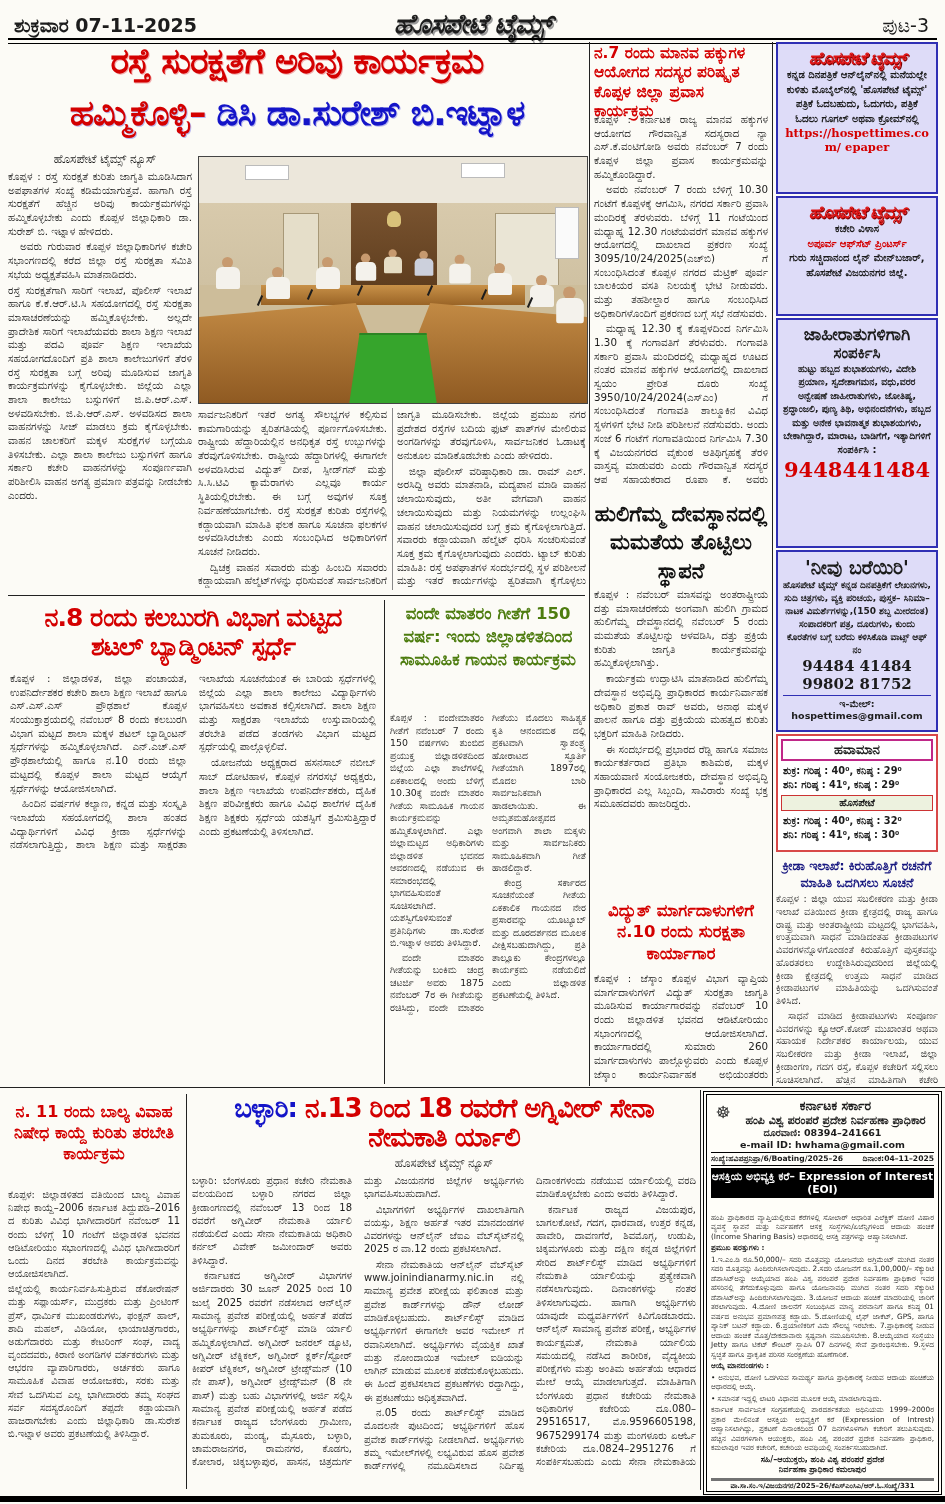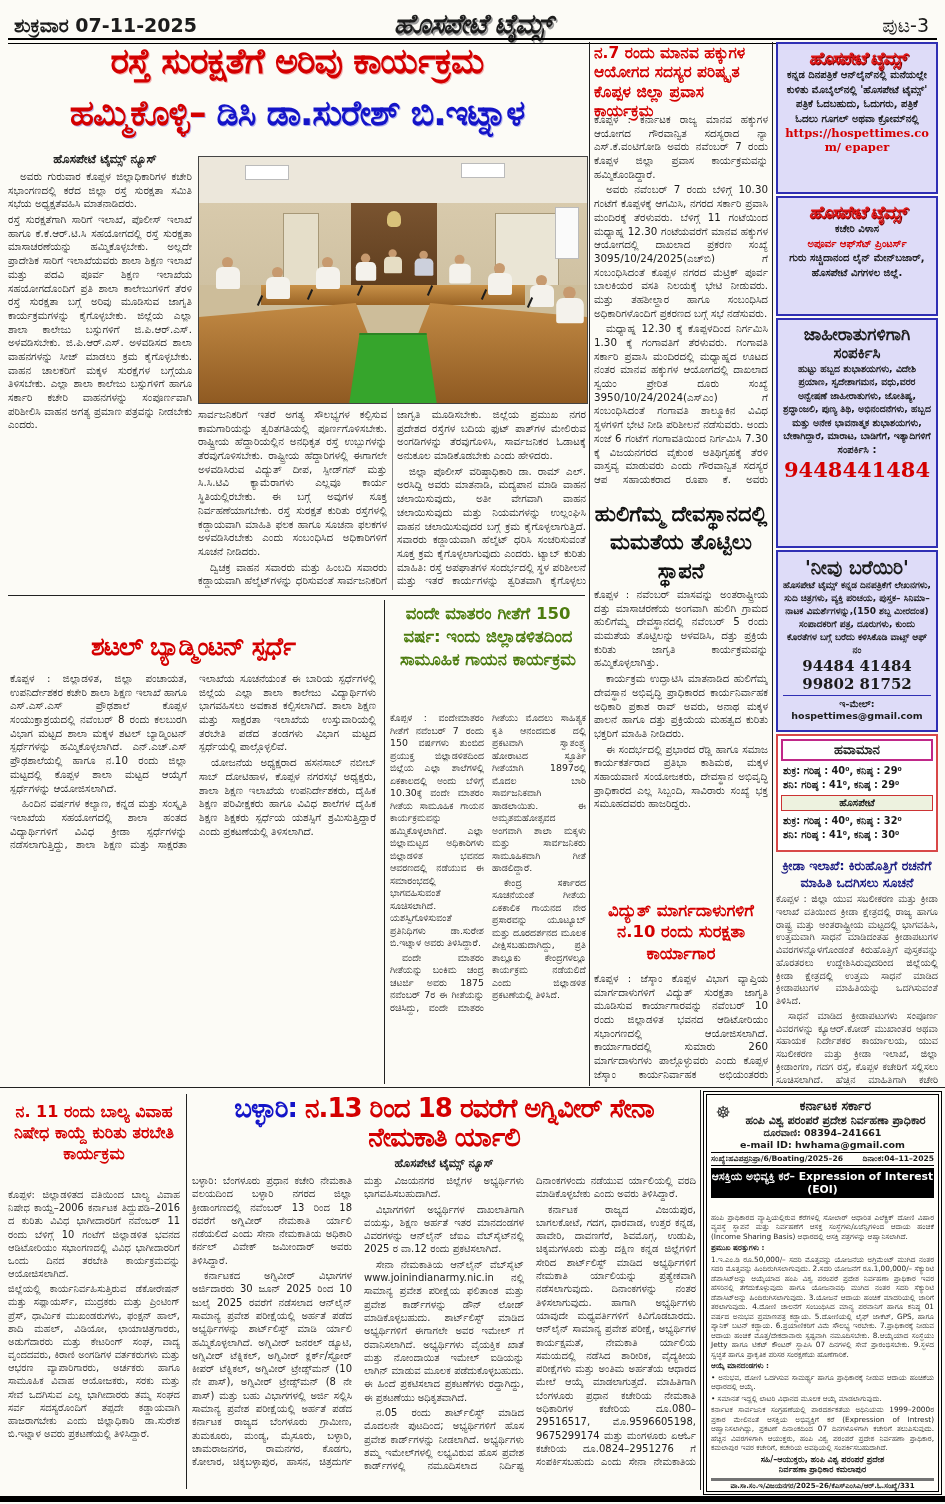--- a/index.html
+++ b/index.html
@@ -16,21 +16,21 @@
   .body-txt{font-size:10.3px;line-height:1.33;text-align:justify;overflow:hidden;}
   .body-txt p{margin:0 0 2px 0;}
   .body-txt p.ind{text-indent:12px;}
   .red{color:#d40000;} .blue{color:#1414c8;}
   .vline{width:0;border-left:1px solid #222;}
   .hline{height:0;border-top:1px solid #222;}
   
   .mh{left:8px;width:578px;text-align:center;font-weight:bold;font-size:35px;line-height:1.0;
       letter-spacing:-1px;text-shadow:1px 1px 0 #f0b0b0;}
   .mh2{text-shadow:1px 1px 0 #b9b9ee;}
-  .byline{font-weight:bold;font-size:12px;text-align:center;}
+  .byline{font-weight:normal;font-size:12px;text-align:center;}
   
   .photo{left:198px;top:156px;width:388px;height:246px;border:1px solid #444;overflow:hidden;background:#d9ccb2;}
   .ph-ceiling{position:absolute;left:0;top:0;width:100%;height:46px;background:#ece7db;}
   .ph-vent{position:absolute;width:42px;height:13px;background:#fff;border:1px solid #bbb;}
   .ph-wall{position:absolute;left:0;top:46px;width:100%;height:86px;background:linear-gradient(#d8caac,#cfc1a2);}
   .ph-panel{position:absolute;left:152px;top:46px;width:86px;height:84px;background:linear-gradient(#7a5430,#5e3d1e);}
   .ph-emblem{position:absolute;left:36px;top:8px;width:14px;height:16px;background:#d9c27a;border-radius:50% 50% 30% 30%;}
   .ph-door{position:absolute;left:84px;top:56px;width:34px;height:76px;background:#e5dec9;border:1px solid #a79877;}
   .ph-window{position:absolute;left:296px;top:56px;width:62px;height:72px;background:#eae5d5;border:1px solid #a79877;}
   .ph-ac{position:absolute;left:356px;top:50px;width:22px;height:50px;background:#fafafa;border:1px solid #bbb;}
@@ -124,20 +124,21 @@
     <div class="pp" style="left:358px;top:132px;transform:scale(1.15);"></div>
     <div class="mic" style="left:60px;top:138px;"></div>
     <div class="mic" style="left:110px;top:132px;"></div>
     <div class="mic" style="left:160px;top:128px;"></div>
     <div class="mic" style="left:230px;top:128px;"></div>
     <div class="mic" style="left:284px;top:132px;"></div>
     <div class="mic" style="left:330px;top:140px;"></div>
   </div>
 
   <div class="abs body-txt" style="left:8px;top:170px;width:184px;height:420px;">
+    <p>ಕೊಪ್ಪಳ : ರಸ್ತೆ ಸುರಕ್ಷತೆ ಕುರಿತು ಜಾಗೃತಿ ಮೂಡಿಸಿದಾಗ ಅಪಘಾತಗಳ ಸಂಖ್ಯೆ ಕಡಿಮೆಯಾಗುತ್ತವೆ. ಹಾಗಾಗಿ ರಸ್ತೆ ಸುರಕ್ಷತೆಗೆ ಹೆಚ್ಚಿನ ಅರಿವು ಕಾರ್ಯಕ್ರಮಗಳನ್ನು ಹಮ್ಮಿಕೊಳ್ಳಬೇಕು ಎಂದು ಕೊಪ್ಪಳ ಜಿಲ್ಲಾಧಿಕಾರಿ ಡಾ. ಸುರೇಶ್ ಬಿ. ಇಟ್ನಾಳ ಹೇಳಿದರು.</p>
     <p class="ind">ಅವರು ಗುರುವಾರ ಕೊಪ್ಪಳ ಜಿಲ್ಲಾಧಿಕಾರಿಗಳ ಕಚೇರಿ ಸಭಾಂಗಣದಲ್ಲಿ ಕರೆದ ಜಿಲ್ಲಾ ರಸ್ತೆ ಸುರಕ್ಷತಾ ಸಮಿತಿ ಸಭೆಯ ಅಧ್ಯಕ್ಷತೆವಹಿಸಿ ಮಾತನಾಡಿದರು.</p>
     <p>ರಸ್ತೆ ಸುರಕ್ಷತೆಗಾಗಿ ಸಾರಿಗೆ ಇಲಾಖೆ, ಪೊಲೀಸ್ ಇಲಾಖೆ ಹಾಗೂ ಕೆ.ಕೆ.ಆರ್.ಟಿ.ಸಿ ಸಹಯೋಗದಲ್ಲಿ ರಸ್ತೆ ಸುರಕ್ಷತಾ ಮಾಸಾಚರಣೆಯನ್ನು ಹಮ್ಮಿಕೊಳ್ಳಬೇಕು. ಅಲ್ಲದೇ ಪ್ರಾದೇಶಿಕ ಸಾರಿಗೆ ಇಲಾಖೆಯವರು ಶಾಲಾ ಶಿಕ್ಷಣ ಇಲಾಖೆ ಮತ್ತು ಪದವಿ ಪೂರ್ವ ಶಿಕ್ಷಣ ಇಲಾಖೆಯ ಸಹಯೋಗದೊಂದಿಗೆ ಪ್ರತಿ ಶಾಲಾ ಕಾಲೇಜುಗಳಿಗೆ ತೆರಳಿ ರಸ್ತೆ ಸುರಕ್ಷತಾ ಬಗ್ಗೆ ಅರಿವು ಮೂಡಿಸುವ ಜಾಗೃತಿ ಕಾರ್ಯಕ್ರಮಗಳನ್ನು ಕೈಗೊಳ್ಳಬೇಕು. ಜಿಲ್ಲೆಯ ಎಲ್ಲಾ ಶಾಲಾ ಕಾಲೇಜು ಬಸ್ಸುಗಳಿಗೆ ಜಿ.ಪಿ.ಆರ್.ಎಸ್. ಅಳವಡಿಸಬೇಕು. ಜಿ.ಪಿ.ಆರ್.ಎಸ್. ಅಳವಡಿಸದ ಶಾಲಾ ವಾಹನಗಳನ್ನು ಸೀಜ್ ಮಾಡಲು ಕ್ರಮ ಕೈಗೊಳ್ಳಬೇಕು. ವಾಹನ ಚಾಲಕರಿಗೆ ಮಕ್ಕಳ ಸುರಕ್ಷೆಗಳ ಬಗ್ಗೆಯೂ ತಿಳಿಸಬೇಕು. ಎಲ್ಲಾ ಶಾಲಾ ಕಾಲೇಜು ಬಸ್ಸುಗಳಿಗೆ ಹಾಗೂ ಸರ್ಕಾರಿ ಕಚೇರಿ ವಾಹನಗಳನ್ನು ಸಂಪೂರ್ಣವಾಗಿ ಪರಿಶೀಲಿಸಿ ವಾಹನ ಅಗತ್ಯ ಪ್ರಮಾಣ ಪತ್ರವನ್ನು ನೀಡಬೇಕು ಎಂದರು.</p>
   </div>
 
   <div class="abs body-txt" style="left:198px;top:408px;width:388px;height:182px;column-count:2;column-gap:10px;column-rule:1px solid #888;">
     <p>ಸಾರ್ವಜನಿಕರಿಗೆ ಇತರೆ ಅಗತ್ಯ ಸೌಲಭ್ಯಗಳ ಕಲ್ಪಿಸುವ ಕಾಮಗಾರಿಯನ್ನು ತ್ವರಿತಗತಿಯಲ್ಲಿ ಪೂರ್ಣಗೊಳಿಸಬೇಕು. ರಾಷ್ಟ್ರೀಯ ಹೆದ್ದಾರಿಯಲ್ಲಿನ ಅನಧಿಕೃತ ರಸ್ತೆ ಉಬ್ಬುಗಳನ್ನು ತೆರವುಗೊಳಿಸಬೇಕು. ರಾಷ್ಟ್ರೀಯ ಹೆದ್ದಾರಿಗಳಲ್ಲಿ ಈಗಾಗಲೇ ಅಳವಡಿಸಿರುವ ವಿದ್ಯುತ್ ದೀಪ, ಸ್ಪೀಡ್‌ಗನ್ ಮತ್ತು ಸಿ.ಸಿ.ಟಿವಿ ಕ್ಯಾಮೆರಾಗಳು ಎಲ್ಲವೂ ಕಾರ್ಯ ಸ್ಥಿತಿಯಲ್ಲಿರಬೇಕು. ಈ ಬಗ್ಗೆ ಅವುಗಳ ಸೂಕ್ತ ನಿರ್ವಹಣೆಯಾಗಬೇಕು. ರಸ್ತೆ ಸುರಕ್ಷತೆ ಕುರಿತು ರಸ್ತೆಗಳಲ್ಲಿ ಕಡ್ಡಾಯವಾಗಿ ಮಾಹಿತಿ ಫಲಕ ಹಾಗೂ ಸೂಚನಾ ಫಲಕಗಳ ಅಳವಡಿಸಿರಬೇಕು ಎಂದು ಸಂಬಂಧಿಸಿದ ಅಧಿಕಾರಿಗಳಿಗೆ ಸೂಚನೆ ನೀಡಿದರು.</p>
     <p class="ind">ದ್ವಿಚಕ್ರ ವಾಹನ ಸವಾರರು ಮತ್ತು ಹಿಂಬದಿ ಸವಾರರು ಕಡ್ಡಾಯವಾಗಿ ಹೆಲ್ಮೆಟ್‌ಗಳನ್ನು ಧರಿಸುವಂತೆ ಸಾರ್ವಜನಿಕರಿಗೆ ಜಾಗೃತಿ ಮೂಡಿಸಬೇಕು. ಜಿಲ್ಲೆಯ ಪ್ರಮುಖ ನಗರ ಪ್ರದೇಶದ ರಸ್ತೆಗಳ ಬದಿಯ ಫುಟ್ ಪಾತ್‌ಗಳ ಮೇಲಿರುವ ಅಂಗಡಿಗಳನ್ನು ತೆರವುಗೊಳಿಸಿ, ಸಾರ್ವಜನಿಕರ ಓಡಾಟಕ್ಕೆ ಅನುಕೂಲ ಮಾಡಿಕೊಡಬೇಕು ಎಂದು ಹೇಳಿದರು.</p>
     <p class="ind">ಜಿಲ್ಲಾ ಪೊಲೀಸ್ ವರಿಷ್ಠಾಧಿಕಾರಿ ಡಾ. ರಾಮ್ ಎಲ್. ಅರಸಿದ್ದಿ ಅವರು ಮಾತನಾಡಿ, ಮದ್ಯಪಾನ ಮಾಡಿ ವಾಹನ ಚಲಾಯಿಸುವುದು, ಅತೀ ವೇಗವಾಗಿ ವಾಹನ ಚಲಾಯಿಸುವುದು ಮತ್ತು ನಿಯಮಗಳನ್ನು ಉಲ್ಲಂಘಿಸಿ ವಾಹನ ಚಲಾಯಿಸುವುದರ ಬಗ್ಗೆ ಕ್ರಮ ಕೈಗೊಳ್ಳಲಾಗುತ್ತಿದೆ. ಸವಾರರು ಕಡ್ಡಾಯವಾಗಿ ಹೆಲ್ಮೆಟ್ ಧರಿಸಿ ಸಂಚರಿಸುವಂತೆ ಸೂಕ್ತ ಕ್ರಮ ಕೈಗೊಳ್ಳಲಾಗುವುದು ಎಂದರು. ಟ್ಯಾಬ್ ಕುರಿತು ಮಾಹಿತಿ: ರಸ್ತೆ ಅಪಘಾತಗಳ ಸಂದರ್ಭದಲ್ಲಿ ಸ್ಥಳ ಪರಿಶೀಲನೆ ಮತ್ತು ಇತರೆ ಕಾರ್ಯಗಳನ್ನು ತ್ವರಿತವಾಗಿ ಕೈಗೊಳ್ಳಲು ಪೊಲೀಸ್ ಇಲಾಖೆ ಹಾಗೂ ಆರ್.ಟಿಒ ಅಧಿಕಾರಿಗಳಿಗೆ ಸಹಾಯವಾಗುವ ಕುರಿತು ಮದ್ರಾಸ್ ಐಐಟಿಎಂ ತಂಡದವರು ಸಭೆಯಲ್ಲಿ ಮಾಹಿತಿ ನೀಡಿದರು.</p>
 
   </div>
@@ -168,21 +169,21 @@
   <div class="sbox" style="top:42px;height:152px;">
     <span class="ht-logo">ಹೊಸಪೇಟೆ ಟೈಮ್ಸ್</span>
     <div class="s-small">ಕನ್ನಡ ದಿನಪತ್ರಿಕೆ ಆನ್‌ಲೈನ್‌ನಲ್ಲಿ ಮನೆಯಲ್ಲೇ ಕುಳಿತು ಮೊಬೈಲ್‌ನಲ್ಲಿ 'ಹೊಸಪೇಟೆ ಟೈಮ್ಸ್' ಪತ್ರಿಕೆ ಓದಬಹುದು, ಓದುಗರು, ಪತ್ರಿಕೆ ಓದಲು ಗೂಗಲ್ ಅಥವಾ ಕ್ರೋಮ್‌ನಲ್ಲಿ</div>
     <div class="s-link">https://hospettimes.com/ epaper</div>
   </div>
 
   <div class="sbox" style="top:196px;height:120px;">
     <span class="ht-logo">ಹೊಸಪೇಟೆ ಟೈಮ್ಸ್</span>
     <div class="s-small">ಕಚೇರಿ ವಿಳಾಸ</div>
     <div class="s-small red">ಅಪೂರ್ವ ಆಫ್‌ಸೆಟ್ ಪ್ರಿಂಟರ್ಸ್</div>
-    <div class="s-small">ಗುರು ಸಚ್ಚಿದಾನಂದ ಲೈನ್ ಮೇನ್‌ಬಜಾರ್, ಹೊಸಪೇಟೆ ವಿಗಗಳಲ ಜಿಲ್ಲೆ.</div>
+    <div class="s-small">ಗುರು ಸಚ್ಚಿದಾನಂದ ಲೈನ್ ಮೇನ್‌ಬಜಾರ್, ಹೊಸಪೇಟೆ ವಿಜಯನಗರ ಜಿಲ್ಲೆ.</div>
   </div>
 
   <div class="sbox" style="top:318px;height:230px;">
     <div style="font-size:17px;font-weight:bold;">ಜಾಹೀರಾತುಗಳಿಗಾಗಿ</div>
     <div style="font-size:15px;font-weight:bold;">ಸಂಪರ್ಕಿಸಿ</div>
     <div class="s-small" style="font-size:9.3px;">ಹುಟ್ಟು ಹಬ್ಬದ ಶುಭಾಶಯಗಳು, ವಿದೇಶಿ ಪ್ರಯಾಣ, ಸ್ವದೇಶಾಗಮನ, ವಧು,ವರರ ಅನ್ವೇಷಣೆ ಜಾಹೀರಾತುಗಳು, ಜೋತಿಷ್ಯ, ಶ್ರದ್ಧಾಂಜಲಿ, ಪುಣ್ಯ ತಿಥಿ, ಅಭಿನಂದನೆಗಳು, ಹಬ್ಬದ ಮತ್ತು ಅನೇಕ ಭಾವನಾತ್ಮಕ ಶುಭಾಶಯಗಳು, ಬೇಕಾಗಿದ್ದಾರೆ, ಮಾರಾಟ, ಬಾಡಿಗೆಗೆ, ಇತ್ಯಾದಿಗಳಿಗೆ</div>
     <div class="s-small">ಸಂಪರ್ಕಿಸಿ :</div>
     <div class="red" style="font-size:21px;font-weight:bold;font-family:'DejaVu Serif',serif;">9448441484</div>
   </div>
 
@@ -215,21 +216,21 @@
     </div>
   </div>
 
   <div class="abs h-navy" style="left:776px;top:858px;width:162px;">ಕ್ರೀಡಾ ಇಲಾಖೆ: ಕಿರುಹೊತ್ತಿಗೆ ರಚನೆಗೆ ಮಾಹಿತಿ ಒದಗಿಸಲು ಸೂಚನೆ</div>
   <div class="abs body-txt" style="left:776px;top:893px;width:162px;height:192px;font-size:9.6px;">
     <p>ಕೊಪ್ಪಳ : ಜಿಲ್ಲಾ ಯುವ ಸಬಲೀಕರಣ ಮತ್ತು ಕ್ರೀಡಾ ಇಲಾಖೆ ವತಿಯಿಂದ ಕ್ರೀಡಾ ಕ್ಷೇತ್ರದಲ್ಲಿ ರಾಜ್ಯ ಹಾಗೂ ರಾಷ್ಟ್ರ ಮತ್ತು ಅಂತರಾಷ್ಟ್ರೀಯ ಮಟ್ಟದಲ್ಲಿ ಭಾಗವಹಿಸಿ, ಉತ್ತಮವಾಗಿ ಸಾಧನೆ ಮಾಡಿದಂತಹ ಕ್ರೀಡಾಪಟುಗಳ ವಿವರಗಳನ್ನೊಳಗೊಂಡಂತೆ ಕಿರುಹೊತ್ತಿಗೆ ಪುಸ್ತಕವನ್ನು ಹೊರತರಲು ಉದ್ದೇಶಿಸಿರುವುದರಿಂದ ಜಿಲ್ಲೆಯಲ್ಲಿ ಕ್ರೀಡಾ ಕ್ಷೇತ್ರದಲ್ಲಿ ಉತ್ತಮ ಸಾಧನೆ ಮಾಡಿದ ಕ್ರೀಡಾಪಟುಗಳ ಮಾಹಿತಿಯನ್ನು ಒದಗಿಸುವಂತೆ ತಿಳಿಸಿದೆ.</p>
     <p class="ind">ಸಾಧನೆ ಮಾಡಿದ ಕ್ರೀಡಾಪಟುಗಳು ಸಂಪೂರ್ಣ ವಿವರಗಳನ್ನು ಕ್ಯೂಆರ್.ಕೋಡ್ ಮುಖಾಂತರ ಅಥವಾ ಸಹಾಯಕ ನಿರ್ದೇಶಕರ ಕಾರ್ಯಾಲಯ, ಯುವ ಸಬಲೀಕರಣ ಮತ್ತು ಕ್ರೀಡಾ ಇಲಾಖೆ, ಜಿಲ್ಲಾ ಕ್ರೀಡಾಂಗಣ, ಗದಗ ರಸ್ತೆ, ಕೊಪ್ಪಳ ಕಚೇರಿಗೆ ಸಲ್ಲಿಸಲು ಸೂಚಿಸಲಾಗಿದೆ. ಹೆಚ್ಚಿನ ಮಾಹಿತಿಗಾಗಿ ಕಚೇರಿ ದೂರವಾಣಿ ಸಂಖ್ಯೆ:08539–230120 ಗೆ ಸಂಪರ್ಕಿಸಬಹುದು ಎಂದು ಇಲಾಖೆಯ ಸಹಾಯಕ ನಿರ್ದೇಶಕರು ಪ್ರಕಟಣೆಯಲ್ಲಿ ತಿಳಿಸಿದ್ದಾರೆ.</p>
   </div>
 
   <div class="abs bh-red" style="left:10px;top:604px;width:366px;">
-    <br>
+    <span>ನ.8 ರಂದು ಕಲಬುರಗಿ ವಿಭಾಗ ಮಟ್ಟದ</span><br>
     <span>ಶಟಲ್ ಬ್ಯಾಡ್ಮಿಂಟನ್ ಸ್ಪರ್ಧೆ</span>
   </div>
   <div class="abs body-txt" style="left:10px;top:672px;width:366px;height:412px;column-count:2;column-gap:12px;">
     <p>ಕೊಪ್ಪಳ : ಜಿಲ್ಲಾಡಳಿತ, ಜಿಲ್ಲಾ ಪಂಚಾಯತ, ಉಪನಿರ್ದೇಶಕರ ಕಚೇರಿ ಶಾಲಾ ಶಿಕ್ಷಣ ಇಲಾಖೆ ಹಾಗೂ ಎಸ್.ಎಸ್.ಎಸ್ ಪ್ರೌಢಶಾಲೆ ಕೊಪ್ಪಳ ಸಂಯುಕ್ತಾಶ್ರಯದಲ್ಲಿ ನವೆಂಬರ್ 8 ರಂದು ಕಲಬುರಗಿ ವಿಭಾಗ ಮಟ್ಟದ ಶಾಲಾ ಮಕ್ಕಳ ಶಟಲ್ ಬ್ಯಾಡ್ಮಿಂಟನ್ ಸ್ಪರ್ಧೆಗಳನ್ನು ಹಮ್ಮಿಕೊಳ್ಳಲಾಗಿದೆ. ಎನ್.ಎಚ್.ಎಸ್ ಪ್ರೌಢಶಾಲೆಯಲ್ಲಿ ಹಾಗೂ ನ.10 ರಂದು ಜಿಲ್ಲಾ ಮಟ್ಟದಲ್ಲಿ ಕೊಪ್ಪಳ ಶಾಲಾ ಮಟ್ಟದ ಆಯ್ಕೆಗೆ ಸ್ಪರ್ಧೆಗಳನ್ನು ಆಯೋಜಿಸಲಾಗಿದೆ.</p>
     <p class="ind">ಹಿಂದಿನ ವರ್ಷಗಳ ಕಲ್ಯಾಣ, ಕನ್ನಡ ಮತ್ತು ಸಂಸ್ಕೃತಿ ಇಲಾಖೆಯ ಸಹಯೋಗದಲ್ಲಿ ಶಾಲಾ ಹಂತದ ವಿದ್ಯಾರ್ಥಿಗಳಿಗೆ ವಿವಿಧ ಕ್ರೀಡಾ ಸ್ಪರ್ಧೆಗಳನ್ನು ನಡೆಸಲಾಗುತ್ತಿದ್ದು, ಶಾಲಾ ಶಿಕ್ಷಣ ಮತ್ತು ಸಾಕ್ಷರತಾ ಇಲಾಖೆಯ ಸೂಚನೆಯಂತೆ ಈ ಬಾರಿಯ ಸ್ಪರ್ಧೆಗಳಲ್ಲಿ ಜಿಲ್ಲೆಯ ಎಲ್ಲಾ ಶಾಲಾ ಕಾಲೇಜು ವಿದ್ಯಾರ್ಥಿಗಳು ಭಾಗವಹಿಸಲು ಅವಕಾಶ ಕಲ್ಪಿಸಲಾಗಿದೆ. ಶಾಲಾ ಶಿಕ್ಷಣ ಮತ್ತು ಸಾಕ್ಷರತಾ ಇಲಾಖೆಯ ಉಸ್ತುವಾರಿಯಲ್ಲಿ ತರಬೇತಿ ಪಡೆದ ತಂಡಗಳು ವಿಭಾಗ ಮಟ್ಟದ ಸ್ಪರ್ಧೆಯಲ್ಲಿ ಪಾಲ್ಗೊಳ್ಳಲಿವೆ.</p>
     <p class="ind">ಯೋಜನೆಯ ಅಧ್ಯಕ್ಷರಾದ ಹಸನಸಾಬ್ ನಬೀಬ್ ಸಾಬ್ ದೋಟಿಹಾಳ, ಕೊಪ್ಪಳ ನಗರಸಭೆ ಅಧ್ಯಕ್ಷರು, ಶಾಲಾ ಶಿಕ್ಷಣ ಇಲಾಖೆಯ ಉಪನಿರ್ದೇಶಕರು, ದೈಹಿಕ ಶಿಕ್ಷಣ ಪರಿವೀಕ್ಷಕರು ಹಾಗೂ ವಿವಿಧ ಶಾಲೆಗಳ ದೈಹಿಕ ಶಿಕ್ಷಣ ಶಿಕ್ಷಕರು ಸ್ಪರ್ಧೆಯ ಯಶಸ್ಸಿಗೆ ಶ್ರಮಿಸುತ್ತಿದ್ದಾರೆ ಎಂದು ಪ್ರಕಟಣೆಯಲ್ಲಿ ತಿಳಿಸಲಾಗಿದೆ.</p>
   </div>
   <div class="abs vline" style="left:384px;top:600px;height:484px;"></div>
 
   <div class="abs" style="left:390px;top:602px;width:196px;text-align:center;font-weight:bold;font-size:16.5px;line-height:1.4;color:#4d7c0f;">ವಂದೇ ಮಾತರಂ ಗೀತೆಗೆ 150 ವರ್ಷ: ಇಂದು ಜಿಲ್ಲಾಡಳಿತದಿಂದ ಸಾಮೂಹಿಕ ಗಾಯನ ಕಾರ್ಯಕ್ರಮ</div>

